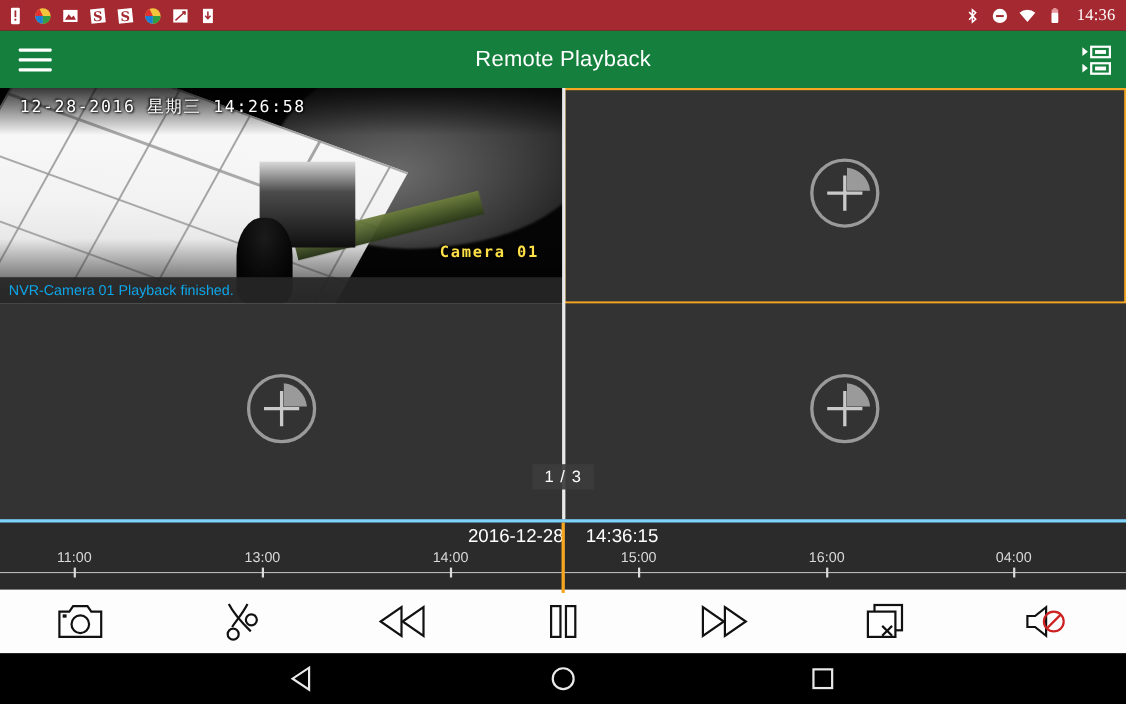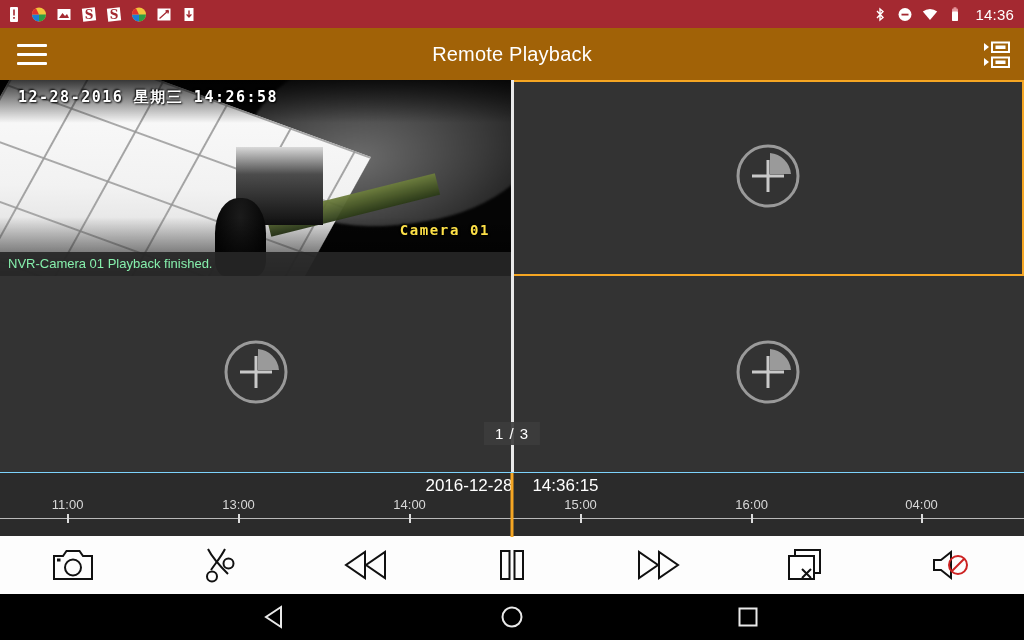--- a/index.html
+++ b/index.html
@@ -12,28 +12,28 @@
   #app { position: relative; width: 1024px; height: 640px; background:#000; }
 
   
   .statusbar {
     position: absolute; top:0; left:0; width:1024px; height:28px;
     background:#a42931;
     display:flex; align-items:center; justify-content:space-between;
     padding: 0 10px 0 6px;
   }
   .sb-left { display:flex; align-items:center; gap:9px; }
-  .sb-right { display:flex; align-items:center; gap:9px; }
+  .sb-right { display:flex; align-items:center; gap:9px;font-family:Liberation Serif, serif; }
   .sbicon { width:16px; height:17px; display:block; }
   .sb-time { color:#fff; font-size:15px; letter-spacing:.2px; padding-left:3px; }
 
   
   .appbar {
     position:absolute; top:28px; left:0; width:1024px; height:52px;
-    background:#a16207;
+    background:#15803d;
     display:flex; align-items:center;
   }
   .appbar-title {
     position:absolute; left:0; right:0; text-align:center;
     color:#fff; font-size:20px; letter-spacing:.2px;
   }
   .hamburger {
     position:relative; z-index:2;
     width:52px; height:52px; margin-left:6px;
     display:flex; flex-direction:column; justify-content:center; align-items:center; gap:6px;
@@ -95,54 +95,54 @@
     border-radius:45% 45% 20% 20%;
   }
   .shadeTop { position:absolute; left:0; top:0; width:100%; height:22%;
     background:linear-gradient(180deg, rgba(0,0,0,.78), rgba(0,0,0,0)); }
   .shadeBot { position:absolute; left:0; bottom:0; width:100%; height:30%;
     background:linear-gradient(0deg, rgba(0,0,0,.72), rgba(0,0,0,0)); }
 
   .osd-time {
     position:absolute; top:8px; left:18px;
     color:#fff; font-family:"DejaVu Sans Mono","Liberation Mono",monospace;
-    font-size:15px; letter-spacing:1.5px; font-weight:bold;
+    font-size:15px; letter-spacing:1.5px; font-weight:normal;
     text-shadow: 1px 1px 2px #000, -1px -1px 2px #000;
     white-space:nowrap;
   }
   .osd-name {
     position:absolute; right:22px; bottom:38px;
     color:#fde047; font-family:"DejaVu Sans Mono","Liberation Mono",monospace;
     font-size:14px; letter-spacing:1.6px; font-weight:bold;
     text-shadow: 1px 1px 2px #000, -1px -1px 2px #000;
   }
   .cell-status {
     position:absolute; left:0; right:0; bottom:0; height:24px;
     background:rgba(38,38,38,.92);
-    color:#86efac; font-size:13px; line-height:24px; padding-left:8px;
+    color:#0ea5e9; font-size:13px; line-height:24px; padding-left:8px;
     white-space:nowrap; overflow:hidden;
   }
 
   .addicon { position:absolute; left:50%; top:50%; transform:translate(-50%,-50%); }
 
   .page-indicator {
     position:absolute; left:512px; top:422px; transform:translateX(-50%);
     background:rgba(60,60,60,.92); color:#ffffff;
     font-size:15px; padding:3px 11px; letter-spacing:1px;
     z-index:6;
   }
   .grid-vline {
     position:absolute; left:511px; top:80px; width:3px; height:392px;
     background:#e9e9e9; z-index:5;
   }
 
   
   .timeline {
     position:absolute; top:472px; left:0; width:1024px; height:84px;
-    background:#2b2b2b; border-top:1px solid #7dd3fc;
+    background:#2b2b2b; border-top:3px solid #7dd3fc;
   }
   .tl-readout {
     position:absolute; top:2px; left:0; width:1024px; height:22px;
     display:flex; justify-content:center; align-items:center; gap:0;
     color:#fff; font-size:17px; pointer-events:none;
   }
   .tl-date { padding-right:10px; }
   .tl-time { padding-left:10px;text-align:center; }
   .tl-ticks { position:absolute; top:24px; left:0; width:1024px; height:20px; }
   .tl-label {

